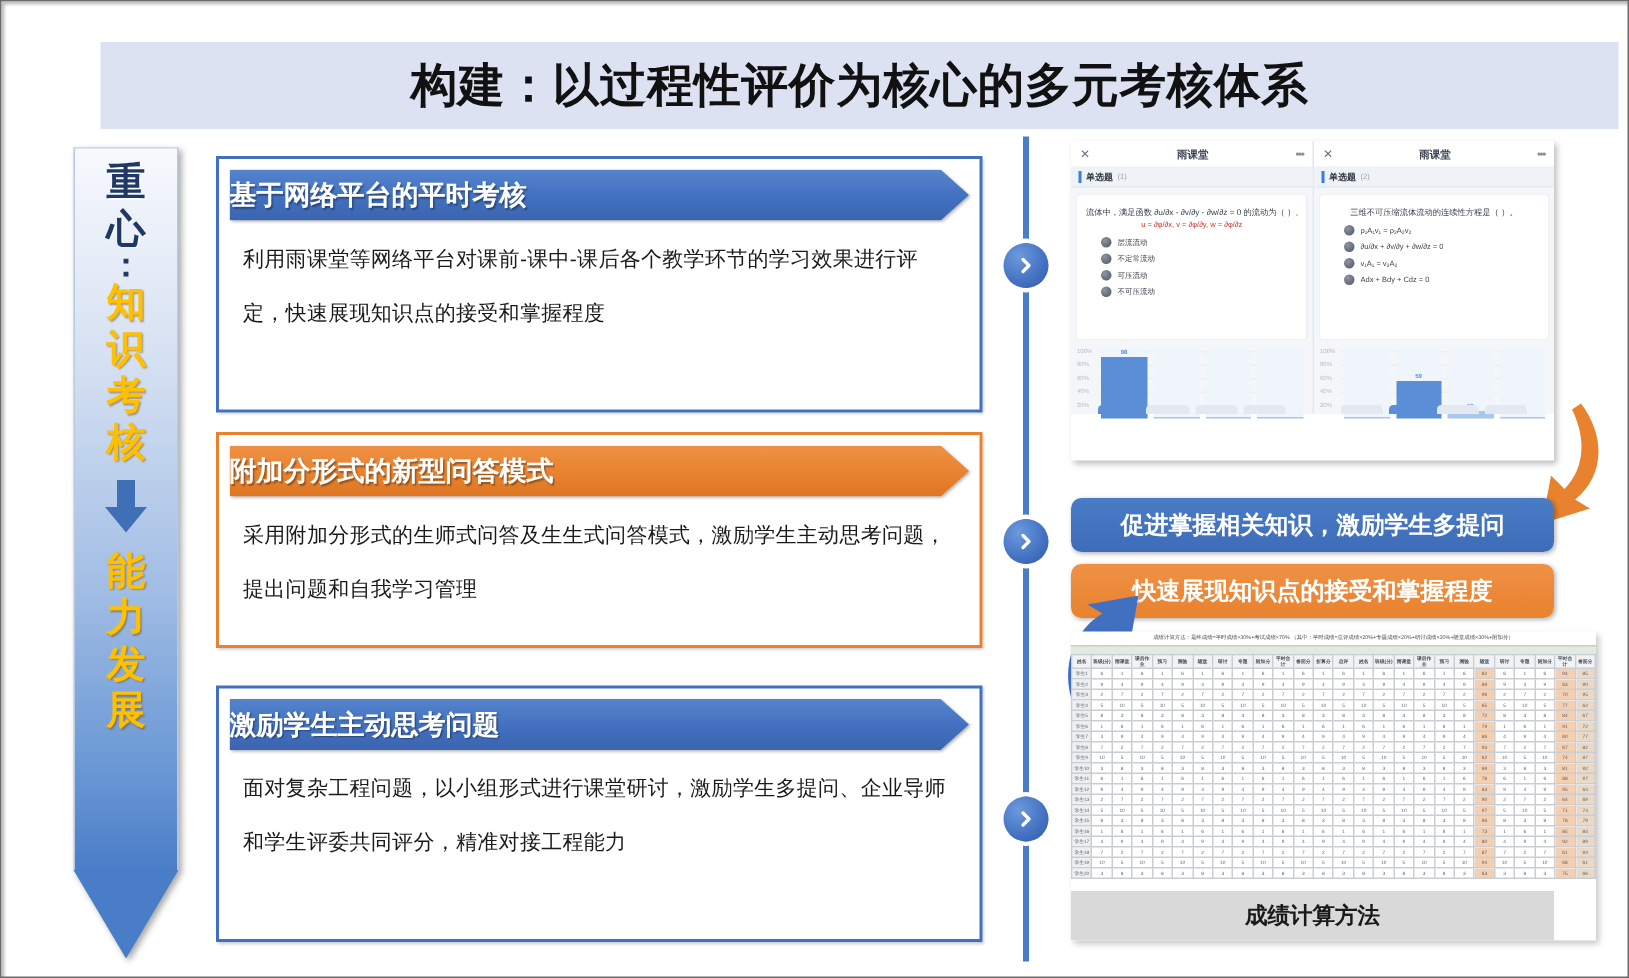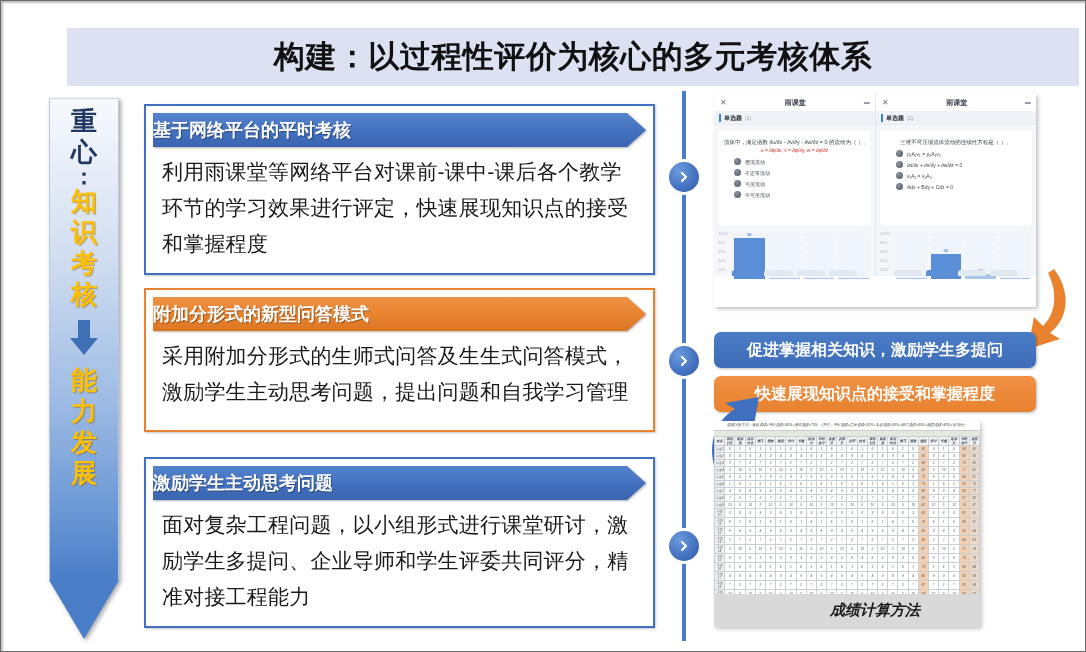--- a/index.html
+++ b/index.html
@@ -88,21 +88,21 @@
   .card.blue   .card-head .chev { background: linear-gradient(180deg,#5584cd 0%,#4270c0 55%,#3a64ae 100%); }
   .card.orange .card-head .chev { background: linear-gradient(180deg,#ef9145 0%,#e8822e 55%,#dd7623 100%); }
   .card-head .htxt {
     position: relative; z-index: 2;
     font-size: 18px; font-weight: bold; color: #ffffff;
     margin-right: 16px; white-space: nowrap;
     text-shadow: 1px 1px 1px rgba(0,0,0,.35);
   }
   .card-body {
     padding: 7px 16px 0 16px;
-    font-size: 21px; line-height: 36px; color: #1a1a1a;
+    font-size: 14px; line-height: 36px; color: #1a1a1a;
     letter-spacing: .2px;
   }
 
   
   #timeline {
     position: absolute; left: 681px; top: 90px; width: 4px; height: 550px;
     background: #4a7dc8;
   }
   .tl-node {
     position: absolute; left: 668px; width: 30px; height: 30px;
@@ -207,25 +207,24 @@
     font-size: 16px; font-weight: bold; color: #ffffff;
     box-shadow: 1px 1px 3px rgba(0,0,0,.28);
     white-space: nowrap;
   }
   #banner-blue   { top: 331px; background: linear-gradient(180deg,#4a7cc6 0%,#3e6cb8 100%); }
   #banner-orange { top: 375px; background: linear-gradient(180deg,#ef9145 0%,#e8822e 100%); }
 
   
   #tableshot {
     position: absolute; left: 713px; top: 420px;
-    width: 266px; height: 206px;
+    width: 350px; height: 206px;
     background: #ffffff;
     box-shadow: 2px 2px 4px rgba(0,0,0,.22);
     overflow: hidden;
-    font-style: italic;
   }
   #tbl-header-strip {
     height: 9px; width: 100%;
     font-size: 3.6px; color: #4a4a4a; text-align: center;
     white-space: nowrap; overflow: hidden; padding-top: 2px;
   }
   #tbl-band { height: 6px; background: #e3e9df; border-top: 1px solid #c6cfc2; }
   #sheet { width: 100%; border-collapse: collapse; table-layout: fixed; }
   #sheet td {
     border: .4px solid #c9cdd4; height: 7px; font-size: 3.2px;

